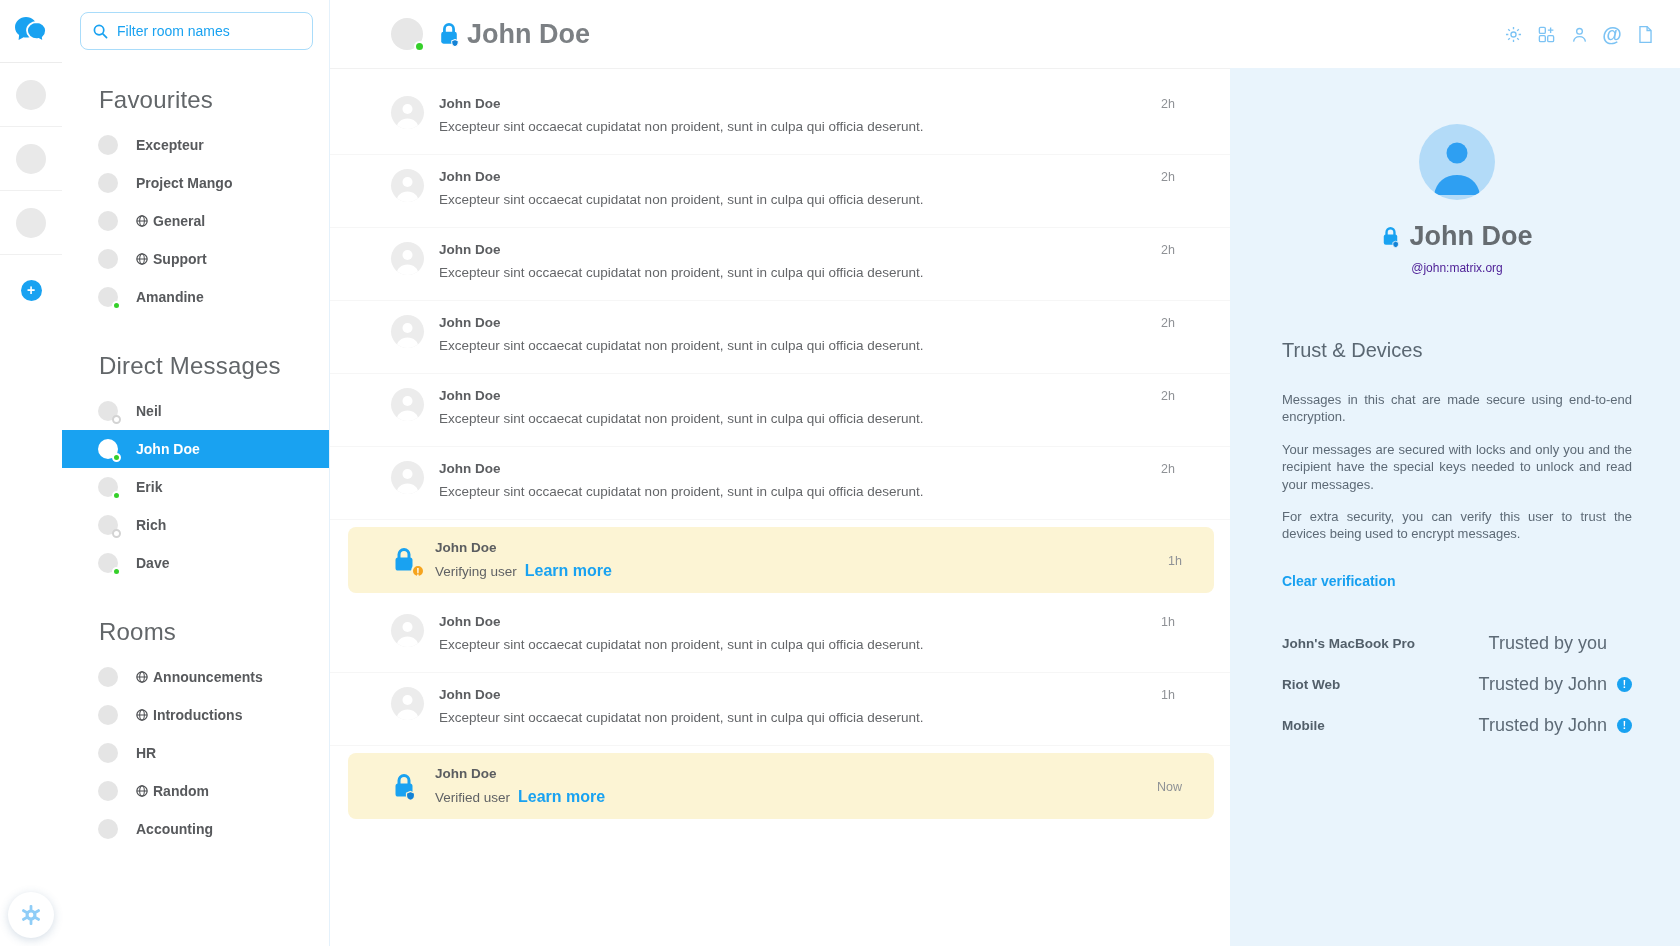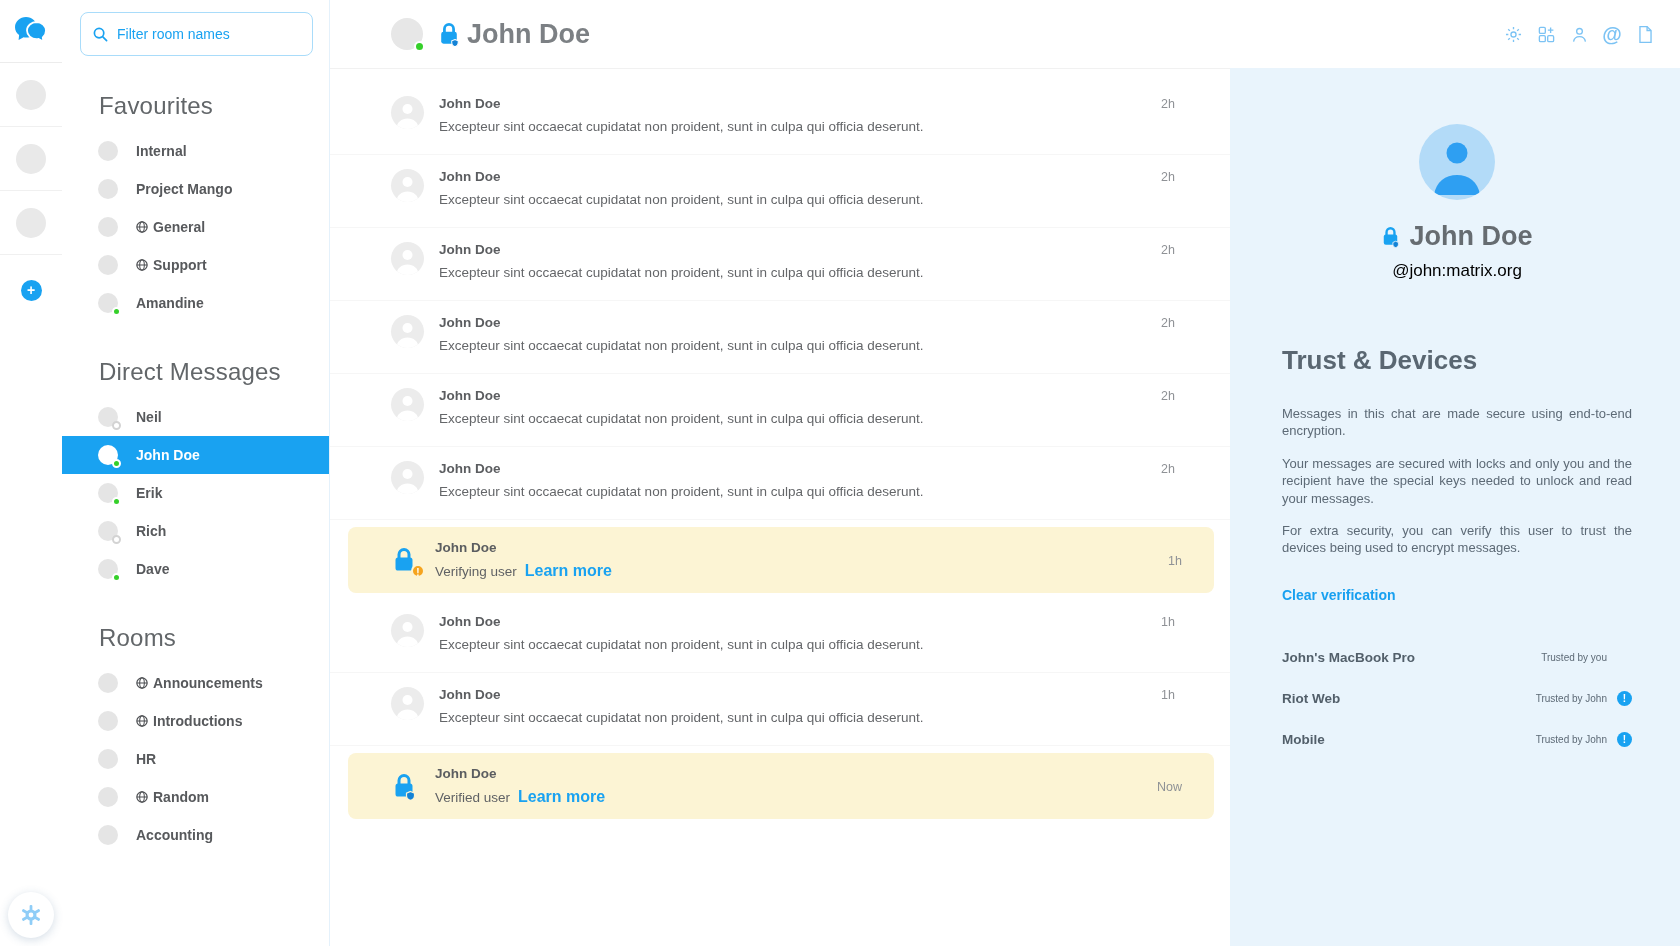--- a/index.html
+++ b/index.html
@@ -14,21 +14,21 @@
   .rail-cell { height:64px; display:flex; align-items:center; justify-content:center; border-bottom:1px solid #f0f0f0; }
   .rail-avatar { width:30px; height:30px; border-radius:50%; background:#e9e9e9; }
   .rail-plus-cell { height:70px; display:flex; align-items:center; justify-content:center; border-bottom:none; }
   .rail-plus { width:21px; height:21px; border-radius:50%; background:#19a2f1; color:#fff;
     font-size:14px; line-height:20px; text-align:center; font-weight:bold; cursor:pointer; }
   .rail-gear { position:absolute; left:8px; bottom:8px; width:46px; height:46px; border-radius:50%;
     background:#fff; box-shadow:0 2px 10px rgba(60,100,140,.22); display:flex; align-items:center; justify-content:center; }
 
   
   .sidebar { width:268px; flex:none; height:100%; background:#fff; border-right:1px solid #e4f1fb; overflow:hidden; }
-  .filter-wrap { margin:12px 16px 0 18px; height:44px; border:1px solid #a9dcfa; border-radius:8px;
+  .filter-wrap { margin:12px 16px 0 18px; height:38px; border:1px solid #a9dcfa; border-radius:8px;
     display:flex; align-items:center; padding:0 10px 0 12px; background:#fff; }
   .filter-wrap input { border:none; outline:none; flex:1; font-size:14px; color:#19a2f1;
     font-family:inherit; margin-left:9px; background:transparent; }
   .filter-wrap input::placeholder { color:#19a2f1; opacity:1; }
   .section-title { font-size:24px; font-weight:normal; color:#626669; margin:36px 0 12px 37px; letter-spacing:.2px; }
   .room { height:38px; display:flex; align-items:center; padding-left:36px; cursor:pointer; }
   .room.selected { background:#19a2f1; }
   .room.selected .r-label { color:#fff; }
   .room.selected .r-avatar { background:#fff; }
   .r-avatar { width:20px; height:20px; border-radius:50%; background:#e5e5e5; position:relative; flex:none; }
@@ -82,30 +82,30 @@
   .send-btn { width:40px; height:40px; border-radius:50%; background:#a9d9f8; color:#1387d8;
     display:flex; align-items:center; justify-content:center; font-size:20px; cursor:pointer; flex:none; }
 
   
   .panel { flex:1; background:#e9f4fc; padding:0 48px 0 52px; overflow:hidden; }
   .p-avatar-wrap { display:flex; justify-content:center; margin-top:56px; }
   .p-avatar { width:76px; height:76px; border-radius:50%; background:#b3dbf8; display:flex;
     align-items:flex-end; justify-content:center; overflow:hidden; }
   .p-name-row { display:flex; align-items:center; justify-content:center; gap:9px; margin-top:21px; }
   .p-name { font-size:27px; font-weight:bold; color:#666c71; }
-  .p-userid { text-align:center; margin-top:9px; font-size:17px; color:#000000; }
-  .p-h2 { font-size:26px; font-weight:bold; color:#5a6772; margin-top:64px; }
+  .p-userid { text-align:center; margin-top:9px; font-size:12px; color:#4c1d95; }
+  .p-h2 { font-size:20px; font-weight:normal; color:#5a6772; margin-top:64px; }
   .p-para { font-size:13px; color:#5d6a76; line-height:1.34; text-align:justify; margin-top:15px; }
   .p-para:first-of-type { margin-top:29px; }
   .clear-link { display:inline-block; margin-top:30px; font-size:14px; font-weight:bold; color:#18a0f0; cursor:pointer; }
   .devices { margin-top:33px; }
   .device-row { display:flex; align-items:center; height:41px; }
   .d-name { font-size:13.5px; font-weight:bold; color:#525f6a; }
   .d-right { margin-left:auto; display:flex; align-items:center; gap:10px; }
-  .d-trust { font-size:10px; color:#5d6a76; }
+  .d-trust { font-size:18px; color:#5d6a76; }
   .info-slot { width:15px; height:15px; flex:none; }
   .info-icon { width:15px; height:15px; border-radius:50%; background:#19a2f1; color:#fff;
     font-size:10px; font-weight:bold; text-align:center; line-height:15px; cursor:pointer; }
 
   svg { display:block; }
 </style>
 </head>
 <body>
 
 <div class="app">
@@ -150,21 +150,21 @@
         <line x1="10.5" y1="10.5" x2="14.5" y2="14.5" stroke="#19a2f1" stroke-width="1.8" stroke-linecap="round"></line>
       </svg>
       <input type="text" placeholder="Filter room names" style="">
     </div>
 
     <div class="section-title">Favourites</div>
 
     <div class="room">
       <span class="r-avatar"></span>
       <span class="r-label">
-          <span>Internal</span>
+          <span>Excepteur</span>
         </span>
     </div>
     <div class="room">
       <span class="r-avatar"></span>
       <span class="r-label">
           <span>Project Mango</span>
         </span>
     </div>
     <div class="room">
       <span class="r-avatar"></span>

